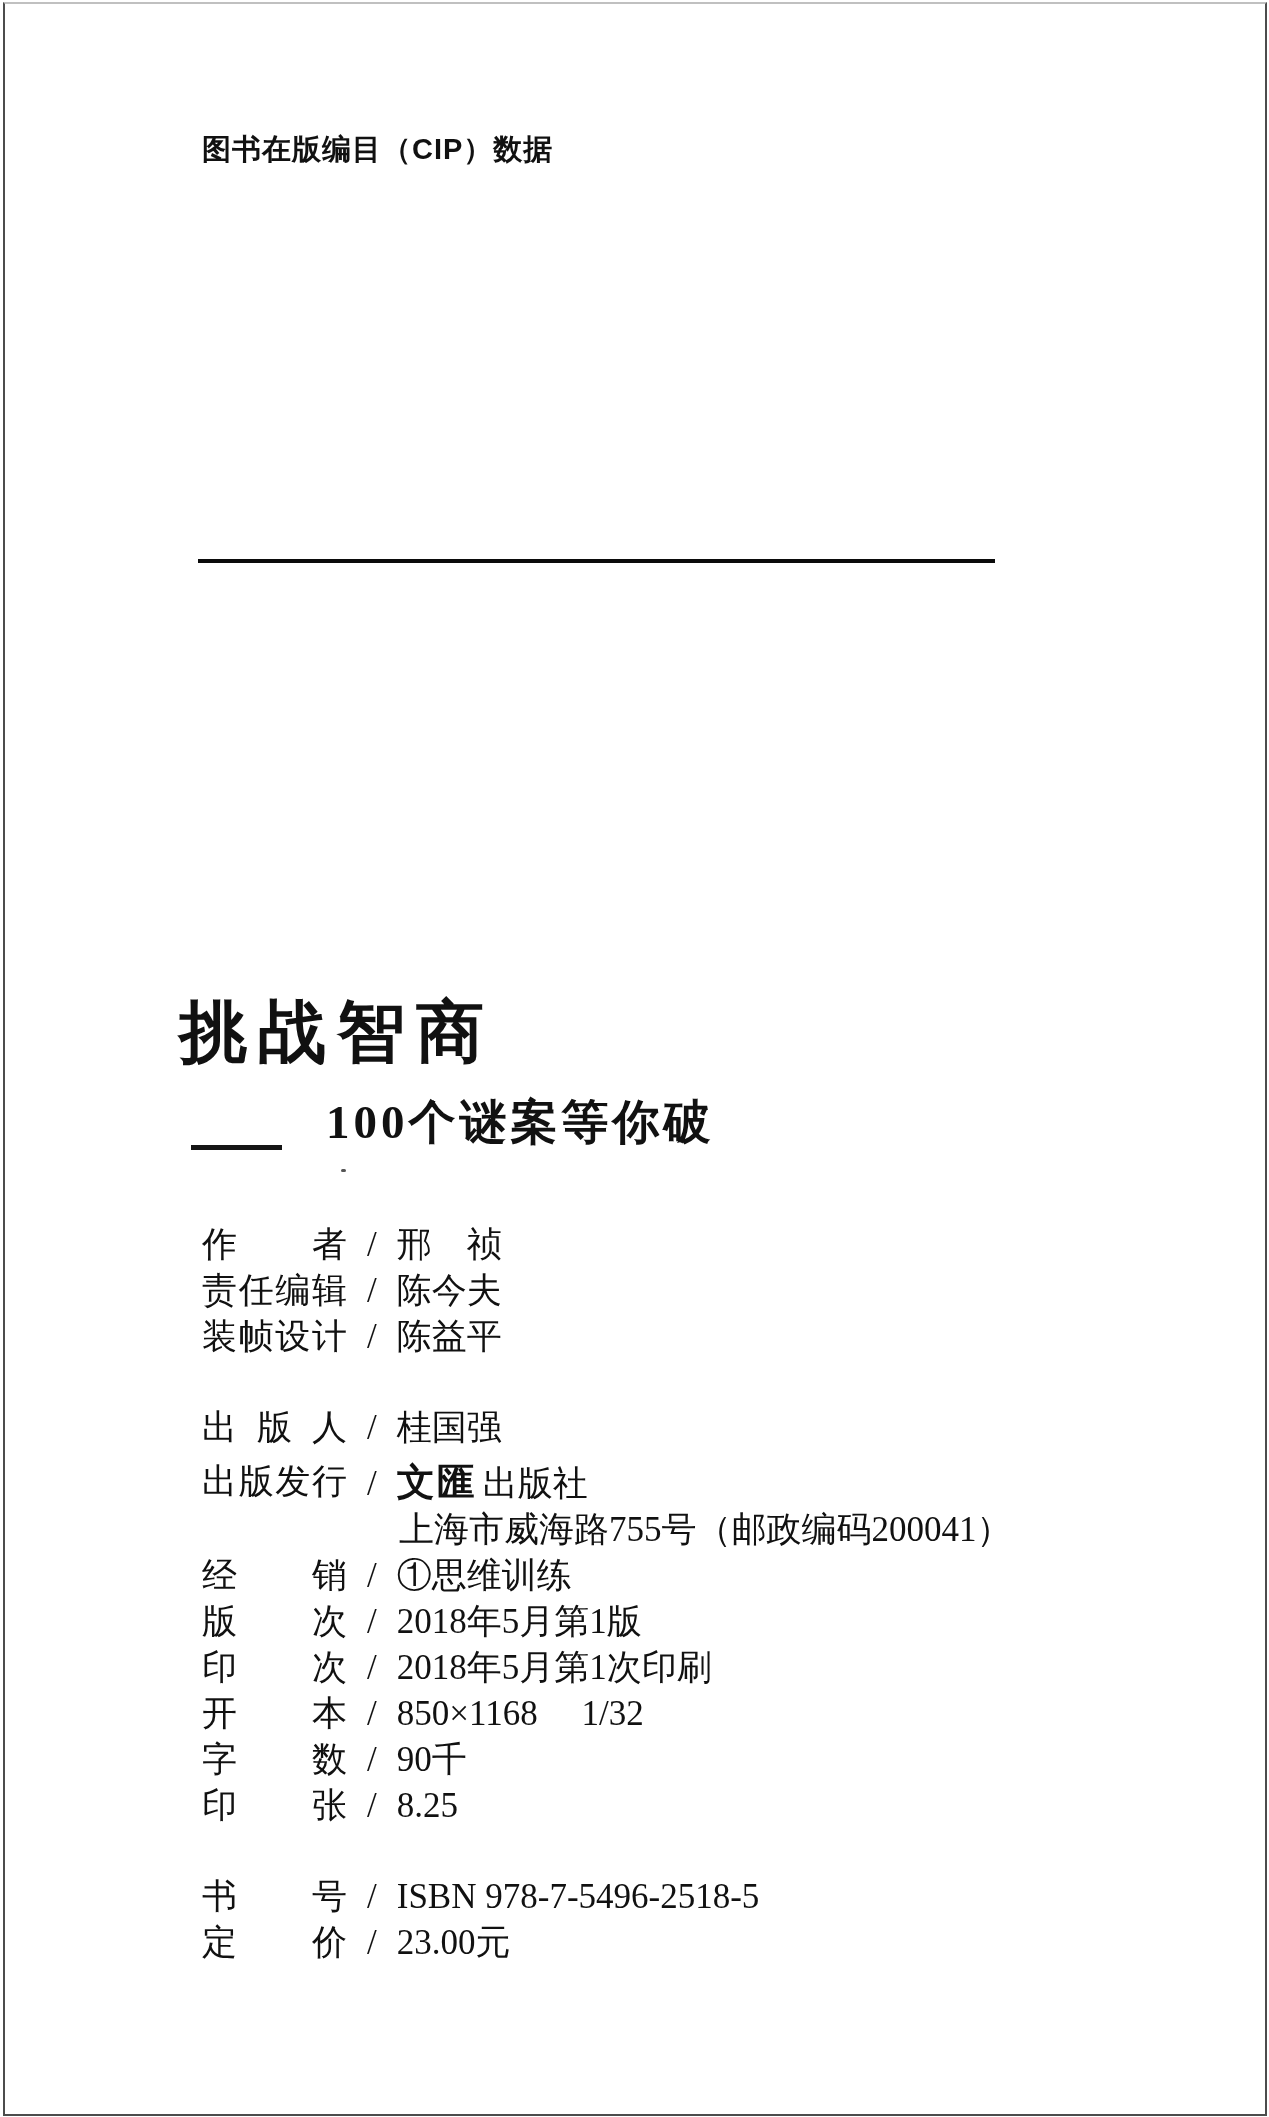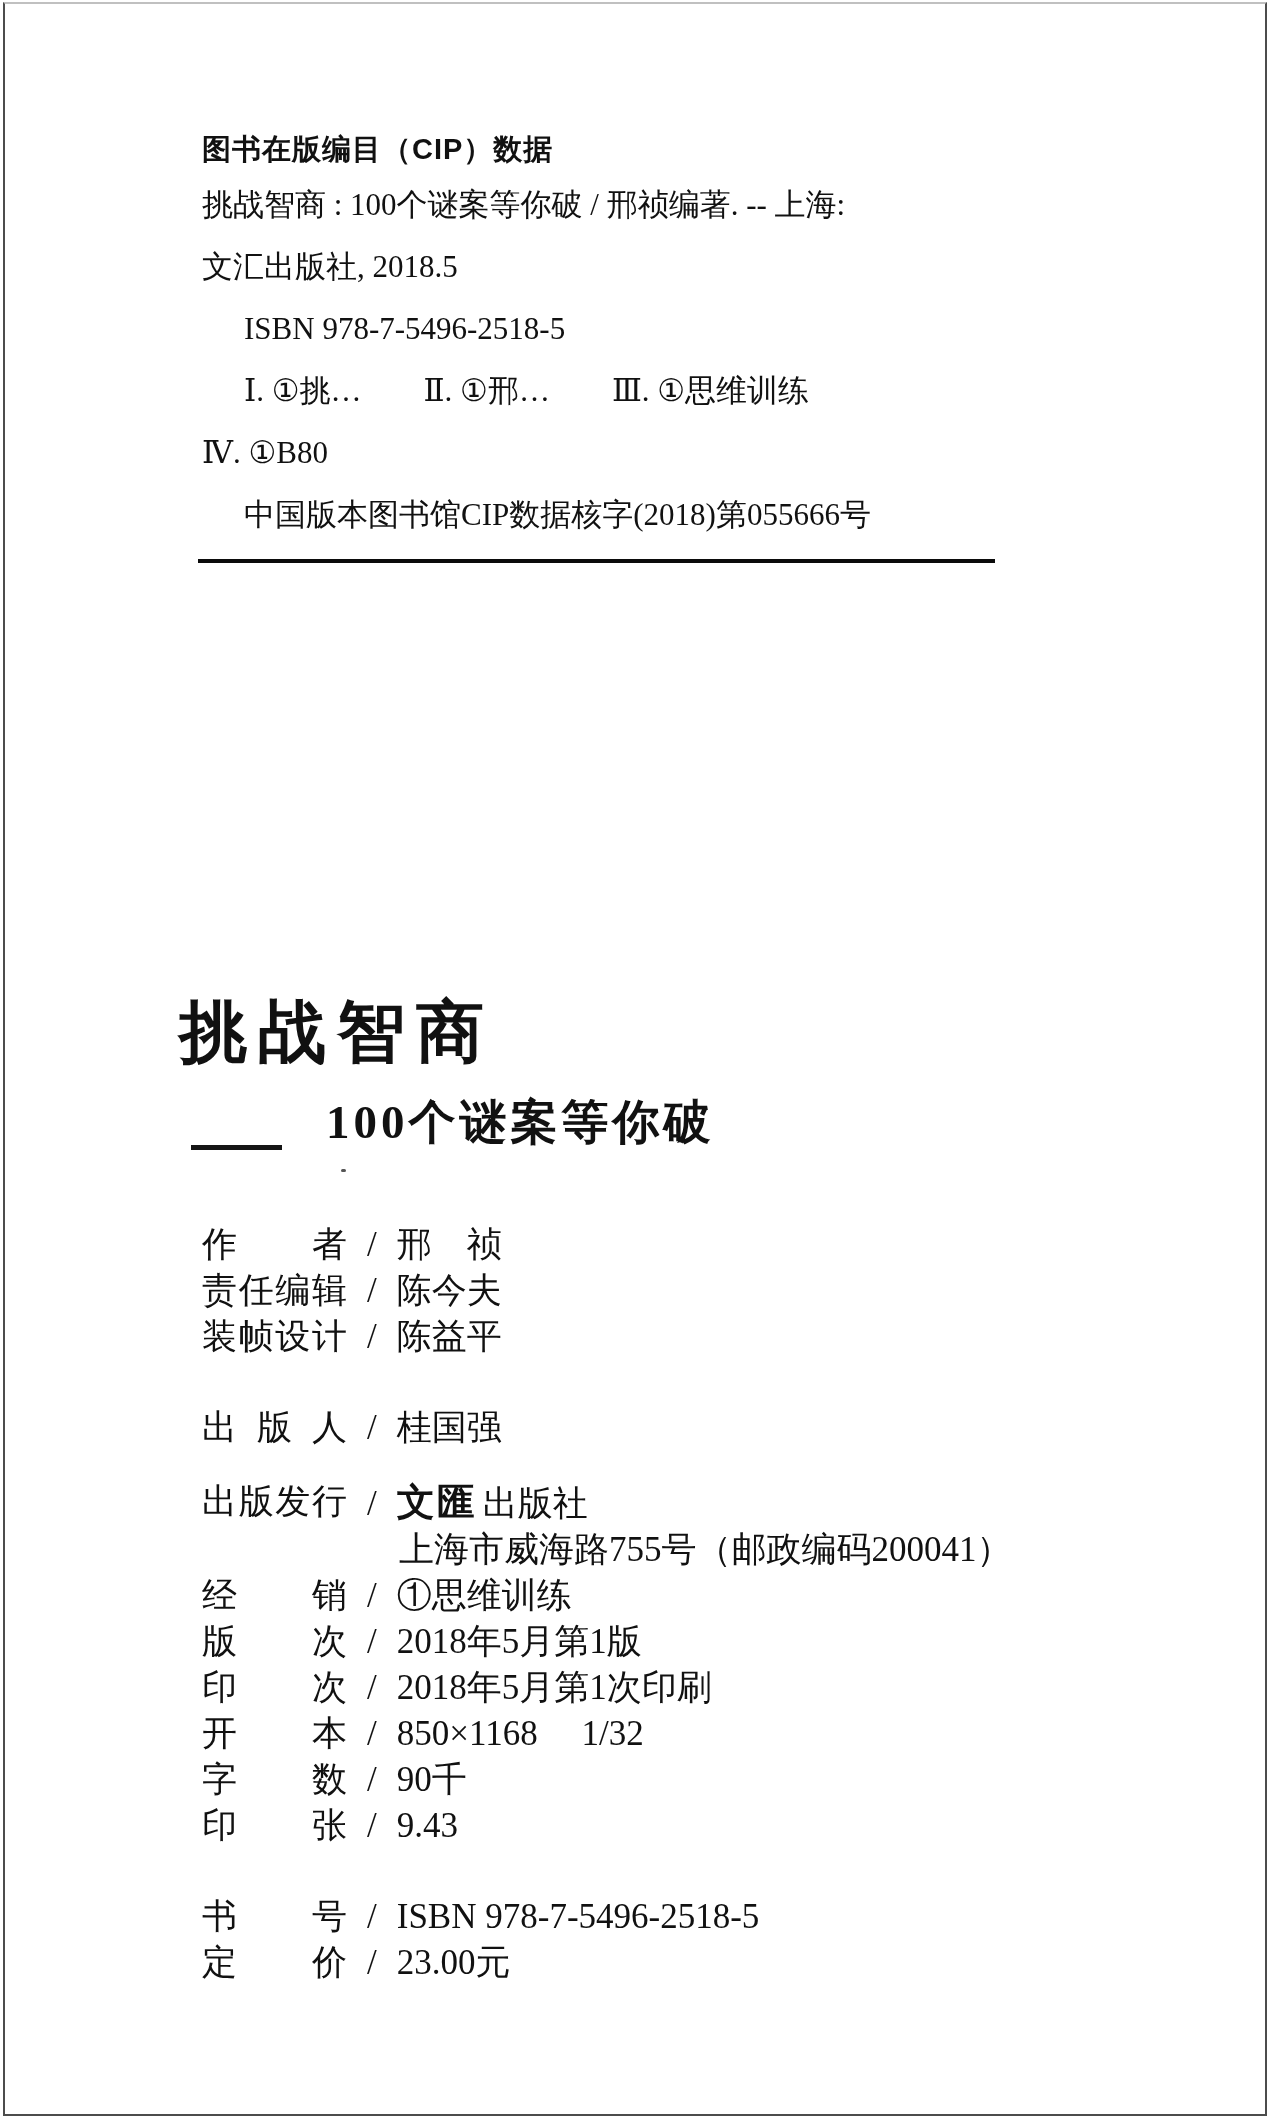--- a/index.html
+++ b/index.html
@@ -38,47 +38,39 @@
   }
   .subtitle-dash{width:91px;height:5px;background:#151515;margin-right:44px;}
   .subtitle-text{
     font-weight:bold;font-size:47px;line-height:56px;letter-spacing:4px;
   }
   .ink-speck{position:absolute;left:341px;top:1169px;width:5px;height:3px;background:#555;border-radius:2px;}
   
   .colophon{position:absolute;left:202px;top:1222px;width:980px;font-size:35px;line-height:46px;}
   .colophon-row{white-space:nowrap;}
   .colophon-row.gap-lg{margin-top:45px;}
-  .colophon-row.gap-sm{margin-top:28px;}
+  .colophon-row.gap-sm{margin-top:8px;}
   .colophon-row .label{
     display:inline-block;width:145px;text-align:justify;text-align-last:justify;
     vertical-align:top;
   }
   .colophon-row .sep{display:inline-block;padding:0 20px 0 20px;}
   .colophon-row .value .logo{
     font-family:"Liberation Sans","DejaVu Sans",sans-serif;
     font-weight:bold;font-size:38px;letter-spacing:2px;padding-right:6px;
   }
   .value-extra{padding-left:197px;white-space:nowrap;}
 </style>
 </head>
 <body>
 
 <div class="scan-frame"></div>
 
 <div class="cip-block">
   <div class="cip-heading">图书在版编目（CIP）数据</div>
-  <div class="cip-lines">
-      <div class="cip-line">挑战智商 : 100个谜案等你破 / 邢祯编著. -- 上海:</div>
-      <div class="cip-line">文汇出版社, 2018.5</div>
-      <div class="cip-line indent">ISBN 978-7-5496-2518-5</div>
-      <div class="cip-line indent">Ⅰ. ①挑…　　Ⅱ. ①邢…　　Ⅲ. ①思维训练</div>
-      <div class="cip-line">Ⅳ. ①B80</div>
-      <div class="cip-line indent">中国版本图书馆CIP数据核字(2018)第055666号</div>
-    </div>
 </div>
 
 <div class="cip-rule"></div>
 
 <div class="book-title">挑战智商</div>
 
 <div class="subtitle-row">
   <div class="subtitle-dash"></div>
   <div class="subtitle-text">100个谜案等你破</div>
 </div>
@@ -111,21 +103,21 @@
     <div class="colophon-row">
     <span class="label">印次</span><span class="sep">/</span><span class="value">2018年5月第1次印刷</span>
   </div>
     <div class="colophon-row">
     <span class="label">开本</span><span class="sep">/</span><span class="value">850×1168　 1/32</span>
   </div>
     <div class="colophon-row">
     <span class="label">字数</span><span class="sep">/</span><span class="value">90千</span>
   </div>
     <div class="colophon-row">
-    <span class="label">印张</span><span class="sep">/</span><span class="value">9.43</span>
+    <span class="label">印张</span><span class="sep">/</span><span class="value">8.25</span>
   </div>
     <div class="colophon-row gap-lg">
     <span class="label">书号</span><span class="sep">/</span><span class="value">ISBN 978-7-5496-2518-5</span>
   </div>
     <div class="colophon-row">
     <span class="label">定价</span><span class="sep">/</span><span class="value">23.00元</span>
   </div>
   </div>
 
 </body></html>

